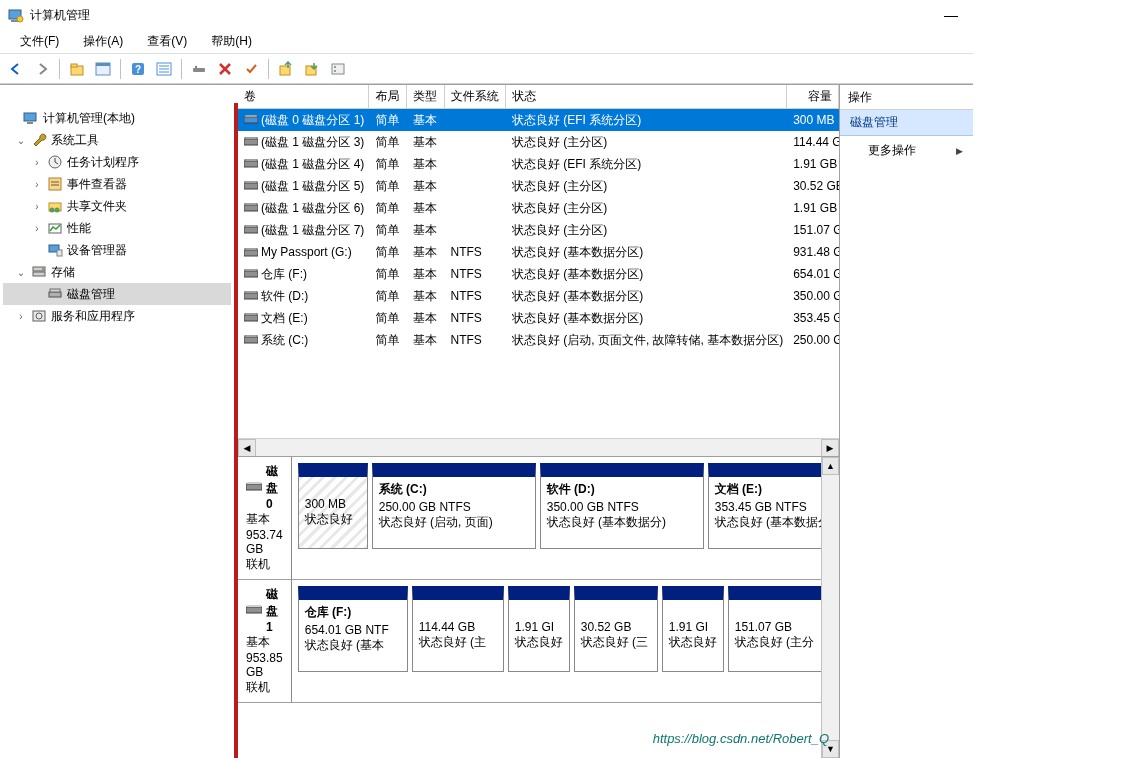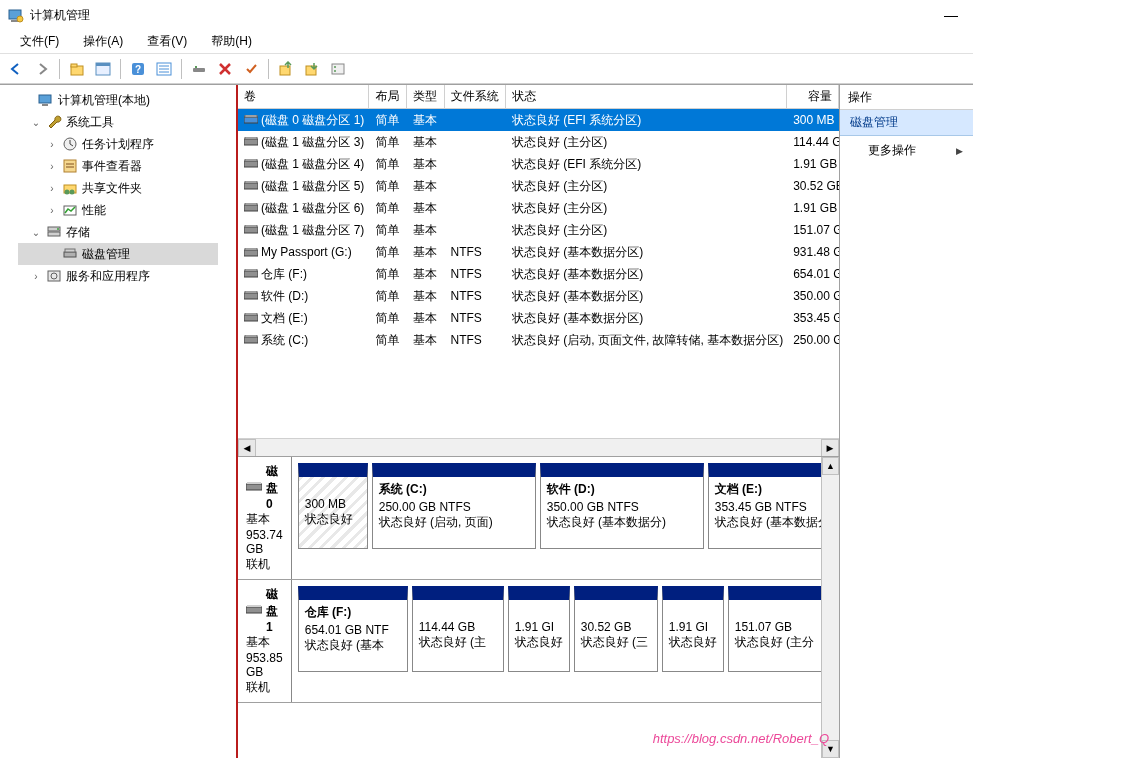--- a/index.html
+++ b/index.html
@@ -17,21 +17,21 @@
 .menubar { height: 24px; display: flex; align-items: center; padding: 0 8px; border-bottom: 1px solid #e0e0e0; }
 .menu-item { padding: 3px 12px; cursor: default; }
 
 
 .toolbar { height: 30px; display: flex; align-items: center; padding: 0 4px; gap: 2px; border-bottom: 1px solid #d0d0d0; }
 .tb-btn { width: 24px; height: 24px; display: flex; align-items: center; justify-content: center; border: 1px solid transparent; cursor: default; }
 .tb-sep { width: 1px; height: 20px; background: #c0c0c0; margin: 0 3px; }
 
 
 .main { flex: 1; display: flex; border-top: 1px solid #a0a0a0; overflow: hidden; }
-.tree-pane { width: 238px; border-right: 2px solid #b91c1c; background: #fff; padding: 4px 18px; overflow: auto; }
+.tree-pane { width: 238px; border-right: 4px solid #b91c1c; background: #fff; padding: 4px 3px; overflow: auto; margin-top: 18px; }
 .center-pane { flex: 1; display: flex; flex-direction: column; overflow: hidden; }
 .actions-pane { width: 134px; border-left: 1px solid #a0a0a0; background: #fff; }
 
 
 .tree-row { display: flex; align-items: center; height: 22px; padding-left: 4px; gap: 4px; white-space: nowrap; cursor: default; }
 .tree-row .exp { width: 12px; text-align: center; color: #666; font-size: 10px; }
 .tree-row .ic { width: 16px; height: 16px; display: inline-flex; align-items: center; justify-content: center; }
 .tree-row.sel { background: #d9d9d9; }
 .tree-row.sel .lbl {  }
 .ind1 { padding-left: 12px; }
@@ -68,21 +68,21 @@
 .disk-vscroll { position: absolute; right: 0; top: 0; width: 18px; bottom: 0; background: #f0f0f0; border-left: 1px solid #c0c0c0; }
 .disk-vscroll .arrow { height: 18px; background: #e8e8e8; border: 1px solid #c0c0c0; display: flex; align-items: center; justify-content: center; font-size: 9px; }
 
 
 .actions-header { background: #fff; border-bottom: 1px solid #d0d0d0; padding: 12px 8px; font-weight: normal; height: 24px; display: flex; align-items: center; }
 .actions-group-title { background: #d6e8ff; border-bottom: 1px solid #a8c8e8; padding: 4px 10px; color: #003a8a; }
 .actions-item { padding: 6px 10px 6px 28px; cursor: default; display: flex; align-items: center; gap: 6px; }
 .actions-item .chev { margin-left: auto; font-size: 9px; color: #444; }
 
 
-.watermark { position: absolute; right: 10px; bottom: 12px; color: #ec4899; font-size: 13px; font-style: italic; pointer-events: none; }
+.watermark { position: absolute; right: 10px; bottom: 12px; color: #0f766e; font-size: 13px; font-style: italic; pointer-events: none; }
 
 
 svg { display: block; }
 </style>
 </head>
 <body>
 
 <div class="window">
 
   <div class="titlebar">
@@ -242,20 +242,30 @@
         </div>
       <div class="tree-row ind2">
           <span class="exp">›</span>
           <span class="ic">
             <svg width="16" height="16">
               <rect x="2" y="4" width="12" height="9" fill="#fff" stroke="#606060"></rect>
               <path d="M3 11 L6 7 L9 9 L13 5" fill="none" stroke="#30a030" stroke-width="1.5"></path>
             </svg>
           </span>
           <span class="lbl">性能</span>
+        </div>
+      <div class="tree-row ind2">
+          <span class="exp"></span>
+          <span class="ic">
+            <svg width="16" height="16">
+              <rect x="2" y="3" width="10" height="7" fill="#5aa0d8" stroke="#2a6090"></rect>
+              <rect x="10" y="8" width="5" height="6" fill="#e8e8e8" stroke="#808080"></rect>
+            </svg>
+          </span>
+          <span class="lbl">设备管理器</span>
         </div>
       <div class="tree-row ind1">
           <span class="exp">⌄</span>
           <span class="ic">
             <svg width="16" height="16">
               <rect x="2" y="3" width="12" height="4" fill="#d0d0d0" stroke="#606060"></rect>
               <rect x="2" y="8" width="12" height="4" fill="#d0d0d0" stroke="#606060"></rect>
               <circle cx="12" cy="5" r="1" fill="#40a040"></circle>
             </svg>
           </span>

